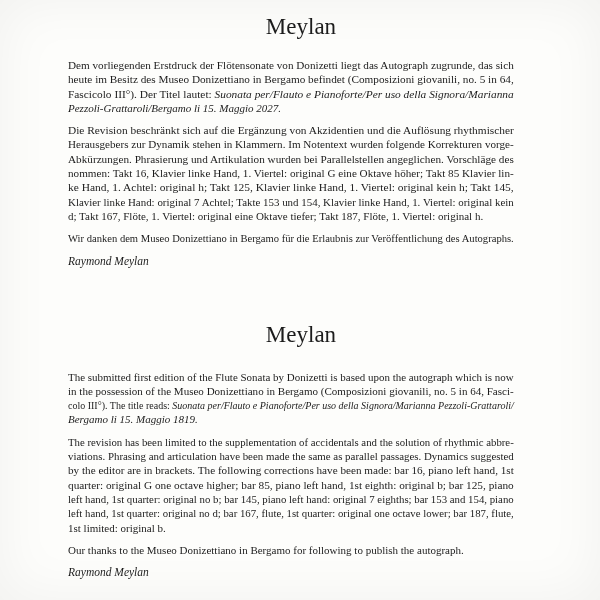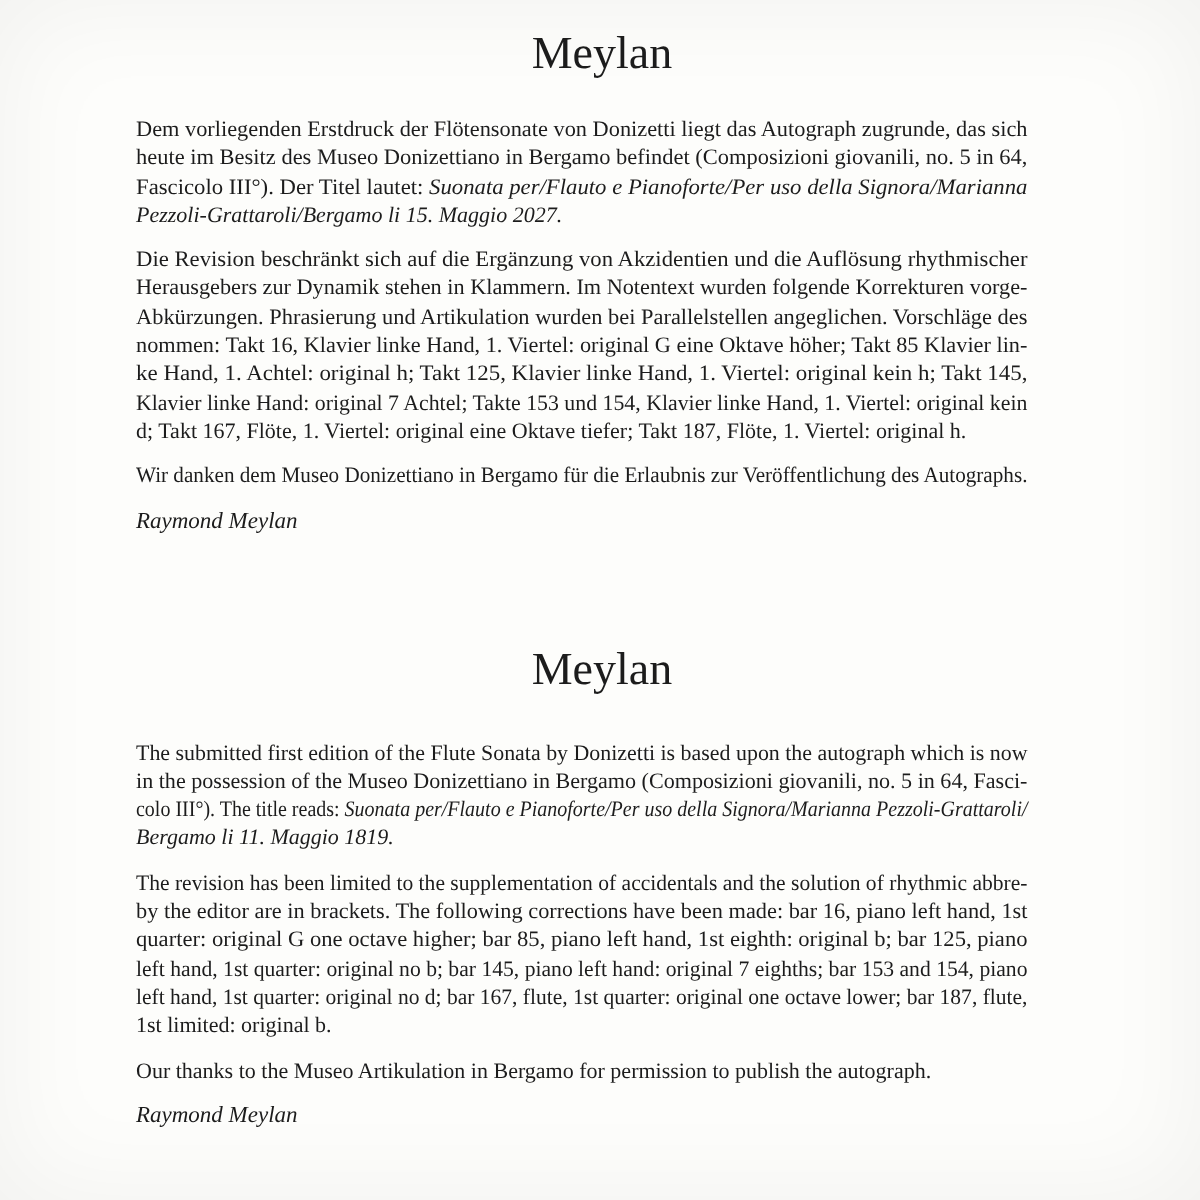--- a/index.html
+++ b/index.html
@@ -81,30 +81,31 @@
     <div class="signature">Raymond Meylan</div>
   </section>
 
   <section>
     <h1 class="section-title title-preface">Meylan</h1>
     <div>
         <div class="paragraph">
           <div class="line"><span class="line-inner fit" style="transform: scaleX(0.9959);"><span>The submitted first edition of the Flute Sonata by Donizetti is based upon the autograph which is now</span></span></div>
           <div class="line"><span class="line-inner fit" style="transform: scaleX(1.0038);"><span>in the possession of the Museo Donizettiano in Bergamo (Composizioni giovanili, no. 5 in 64, Fasci-</span></span></div>
           <div class="line"><span class="line-inner fit" style="transform: scaleX(0.9088);"><span>colo III°). The title reads: </span><span class="em">Suonata per/Flauto e Pianoforte/Per uso della Signora/Marianna Pezzoli-Grattaroli/</span></span></div>
-          <div class="line"><span class="line-inner"><span class="em">Bergamo li 11. Maggio 1819.</span></span></div>
+          <div class="line"><span class="line-inner"><span class="em">Bergamo li 15. Maggio 1819.</span></span></div>
         </div>
         <div class="paragraph">
           <div class="line"><span class="line-inner fit" style="transform: scaleX(0.98);"><span>The revision has been limited to the supplementation of accidentals and the solution of rhythmic abbre-</span></span></div>
+          <div class="line"><span class="line-inner fit" style="transform: scaleX(0.9893);"><span>viations. Phrasing and articulation have been made the same as parallel passages. Dynamics suggested</span></span></div>
           <div class="line"><span class="line-inner fit" style="transform: scaleX(1.0153);"><span>by the editor are in brackets. The following corrections have been made: bar 16, piano left hand, 1st</span></span></div>
           <div class="line"><span class="line-inner fit" style="transform: scaleX(1.0276);"><span>quarter: original G one octave higher; bar 85, piano left hand, 1st eighth: original b; bar 125, piano</span></span></div>
           <div class="line"><span class="line-inner fit" style="transform: scaleX(0.9832);"><span>left hand, 1st quarter: original no b; bar 145, piano left hand: original 7 eighths; bar 153 and 154, piano</span></span></div>
           <div class="line"><span class="line-inner fit" style="transform: scaleX(0.9787);"><span>left hand, 1st quarter: original no d; bar 167, flute, 1st quarter: original one octave lower; bar 187, flute,</span></span></div>
           <div class="line"><span class="line-inner"><span>1st limited: original b.</span></span></div>
         </div>
         <div class="paragraph">
-          <div class="line"><span class="line-inner"><span>Our thanks to the Museo Artikulation in Bergamo for permission to publish the autograph.</span></span></div>
+          <div class="line"><span class="line-inner"><span>Our thanks to the Museo Donizettiano in Bergamo for following to publish the autograph.</span></span></div>
         </div>
       </div>
     <div class="signature">Raymond Meylan</div>
   </section>
 
 </div>
 
 </body></html>

